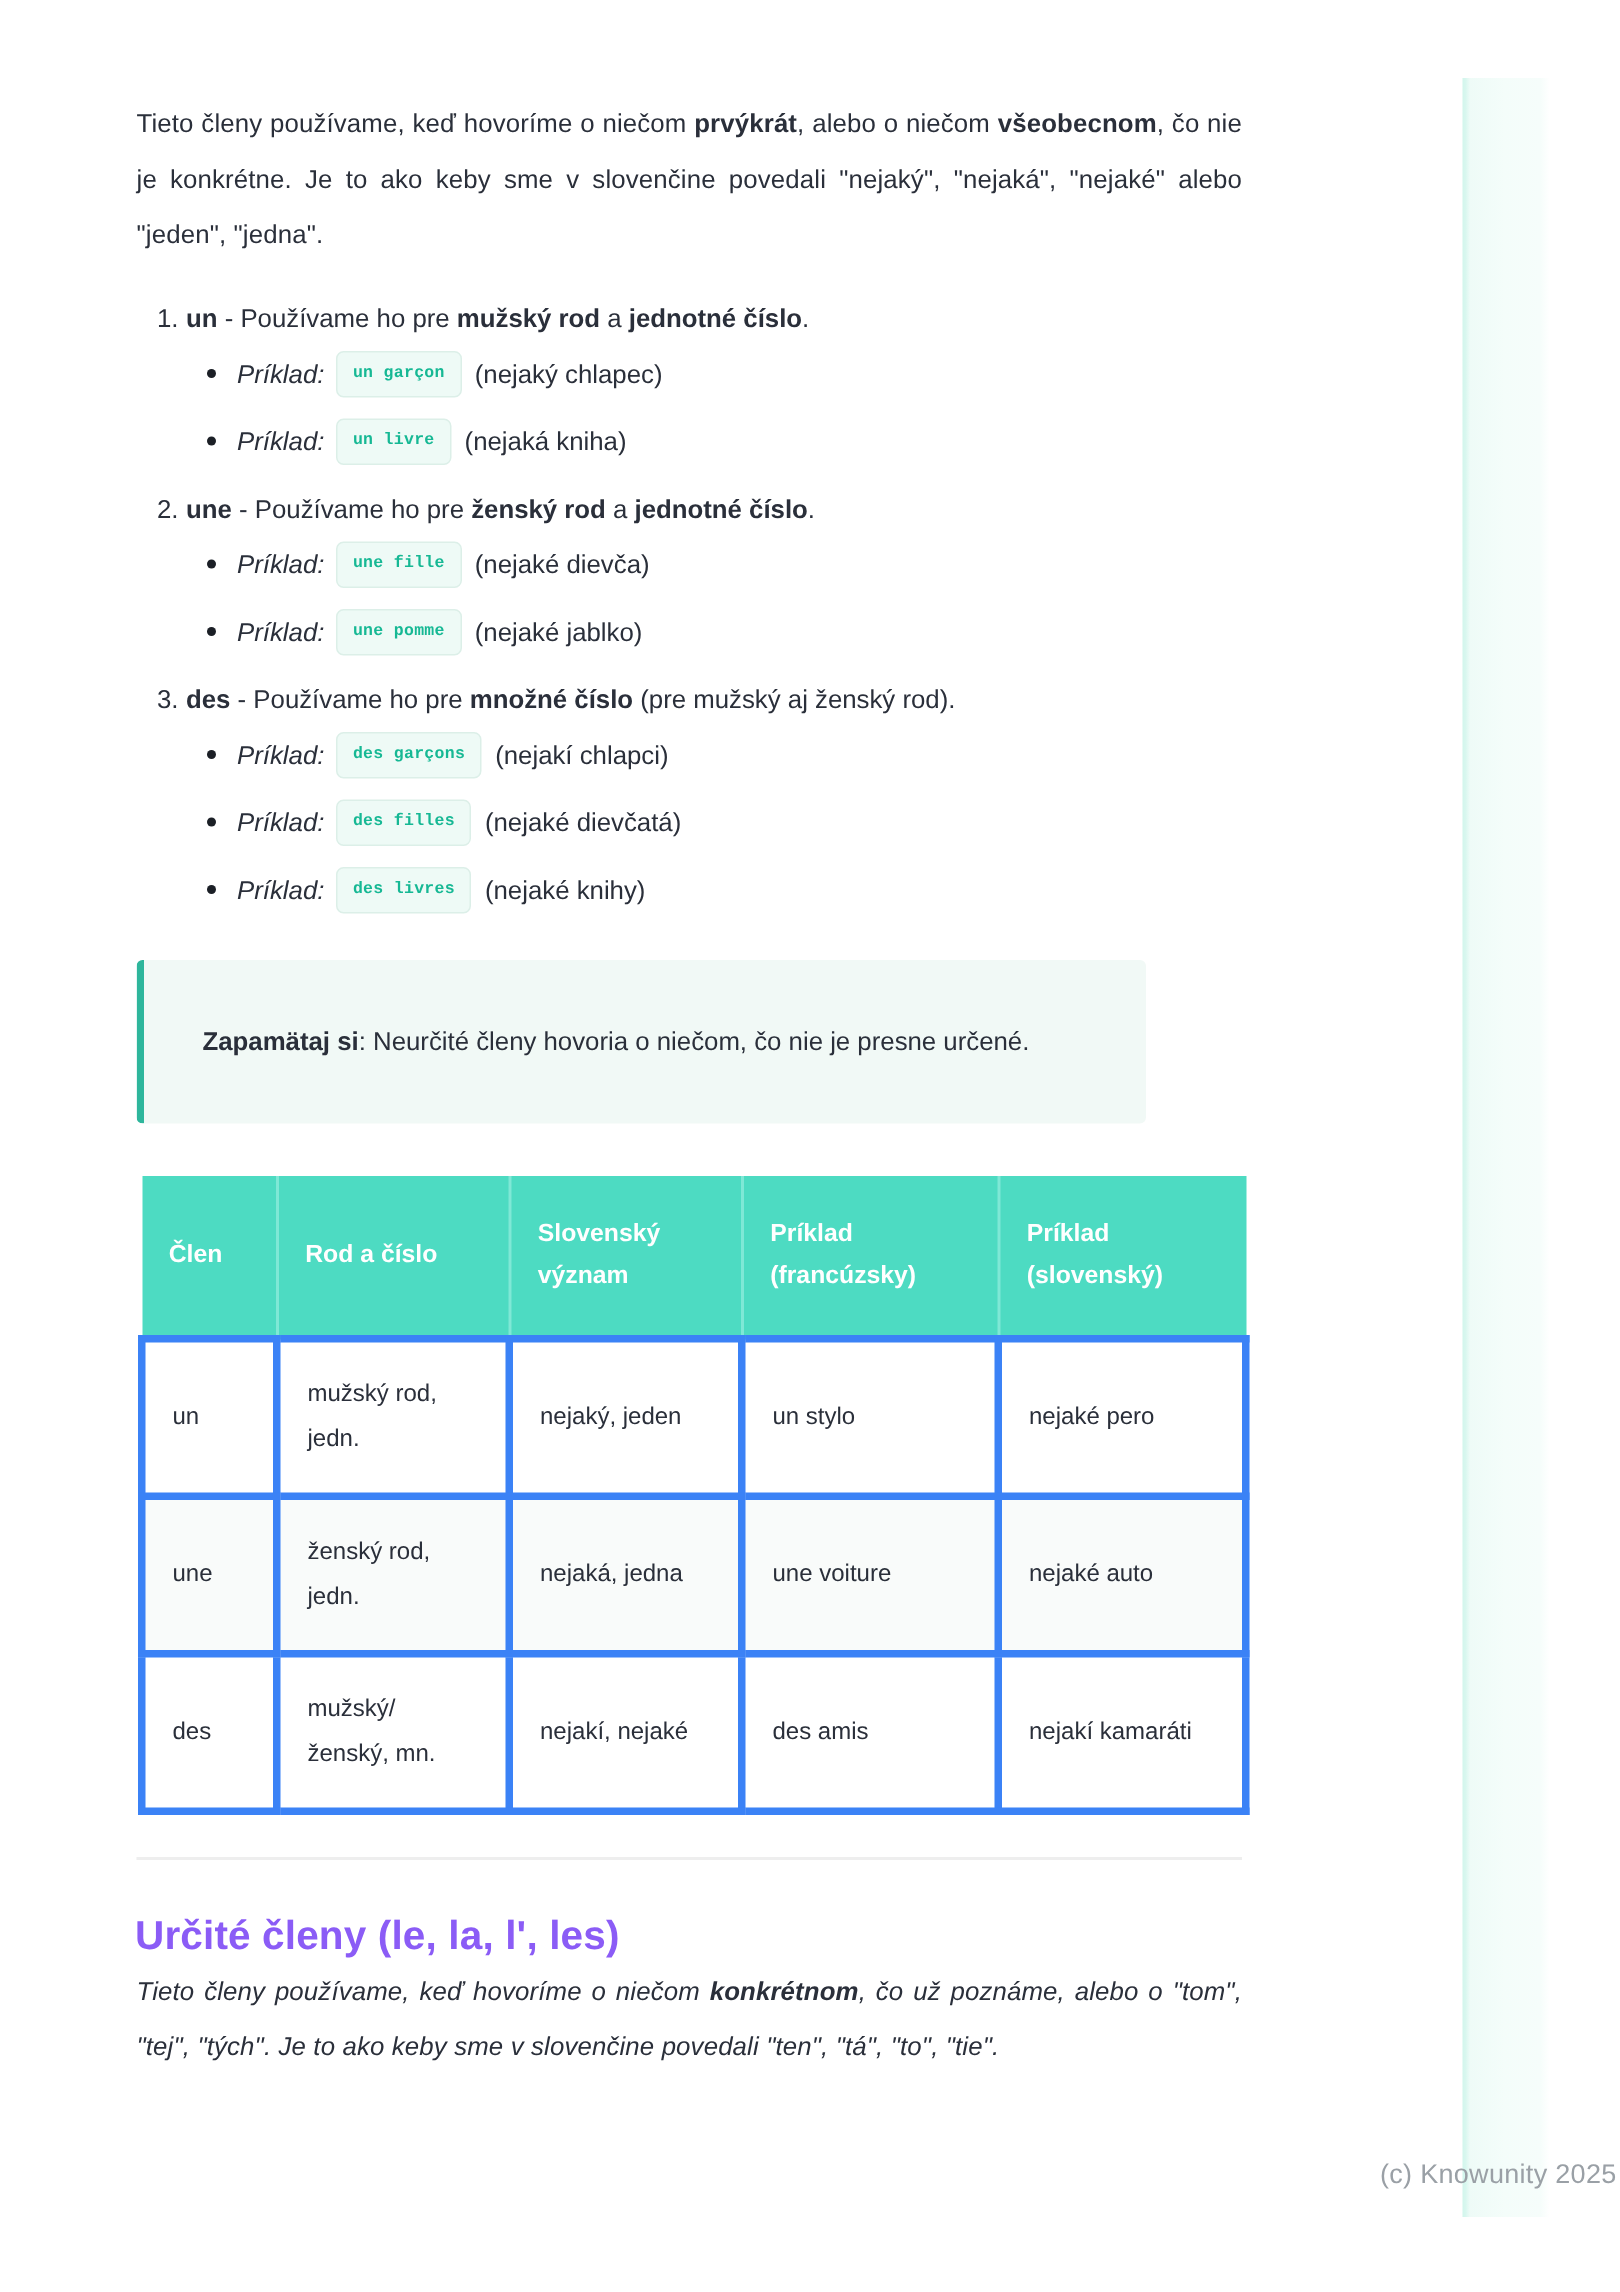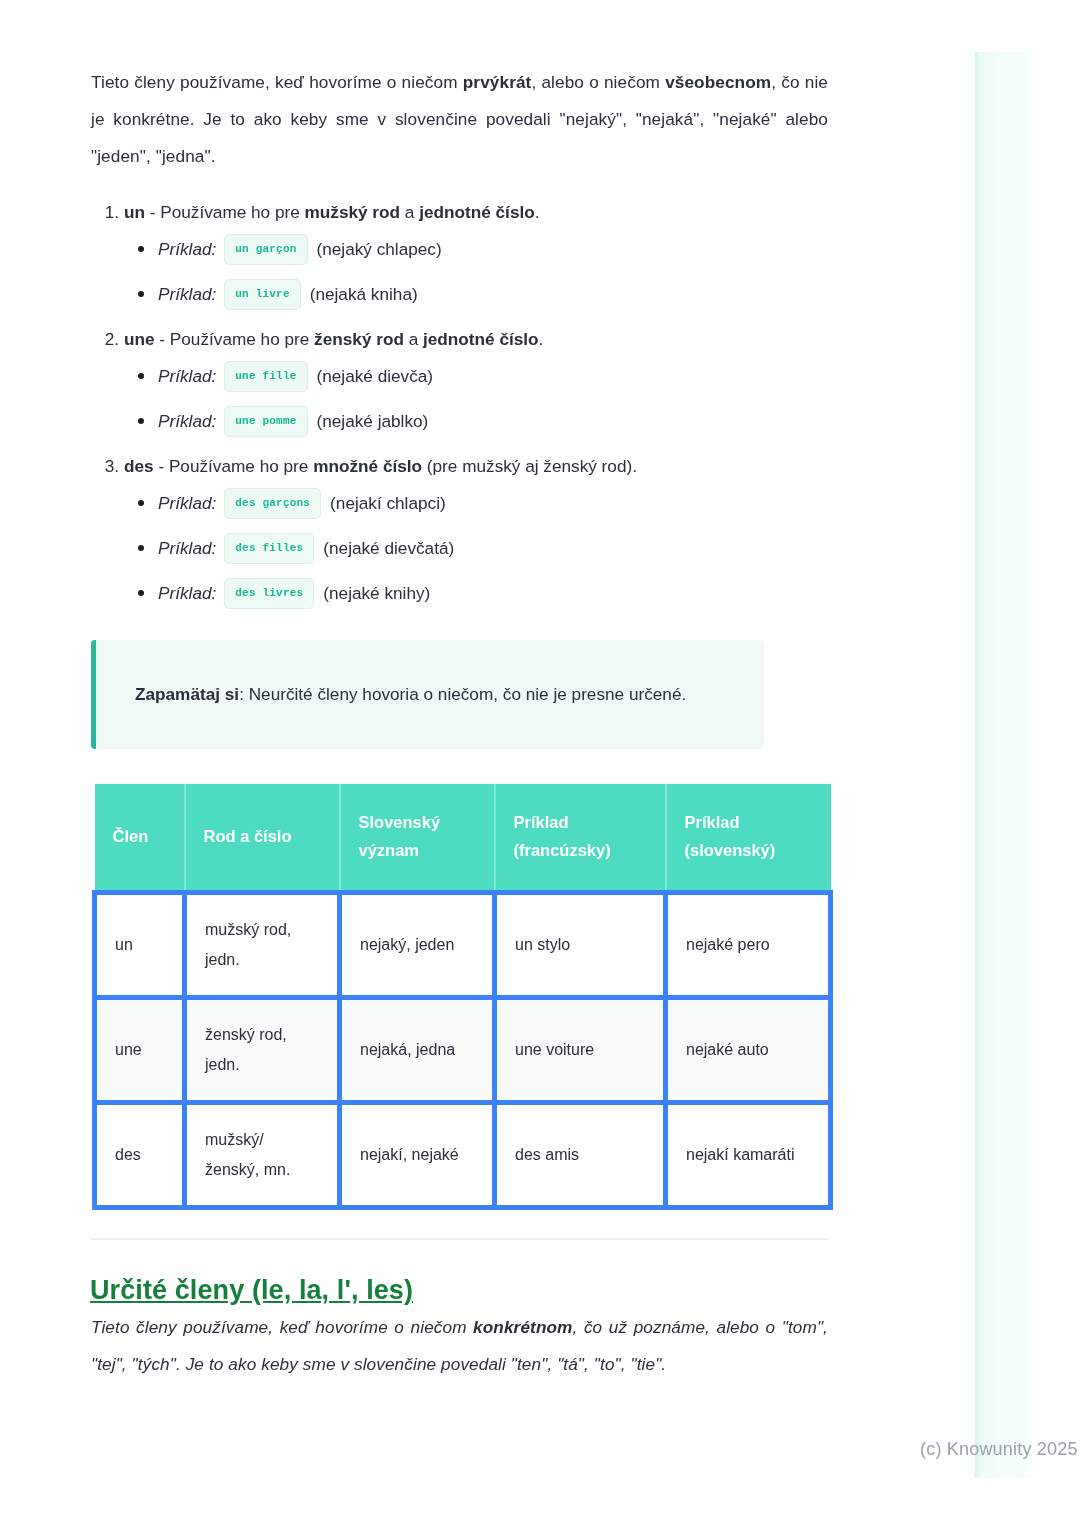--- a/index.html
+++ b/index.html
@@ -195,23 +195,22 @@
     margin: 28px 0 0 0;
     width: 737px;
   }
 
   
   h2.section-heading {
     margin: 31px 0 0 -1px;
     font-size: 27px;
     font-weight: 700;
     line-height: 38px;
-    color: #15803d;
+    color: #8b5cf6;
     letter-spacing: 0.1px;
-    text-decoration: underline;
   }
 
   .outro { margin-top: 22px; font-style: italic; }
 
   
   .watermark {
     position: absolute;
     left: 920px;
     top: 1439px;
     font-size: 18px;

